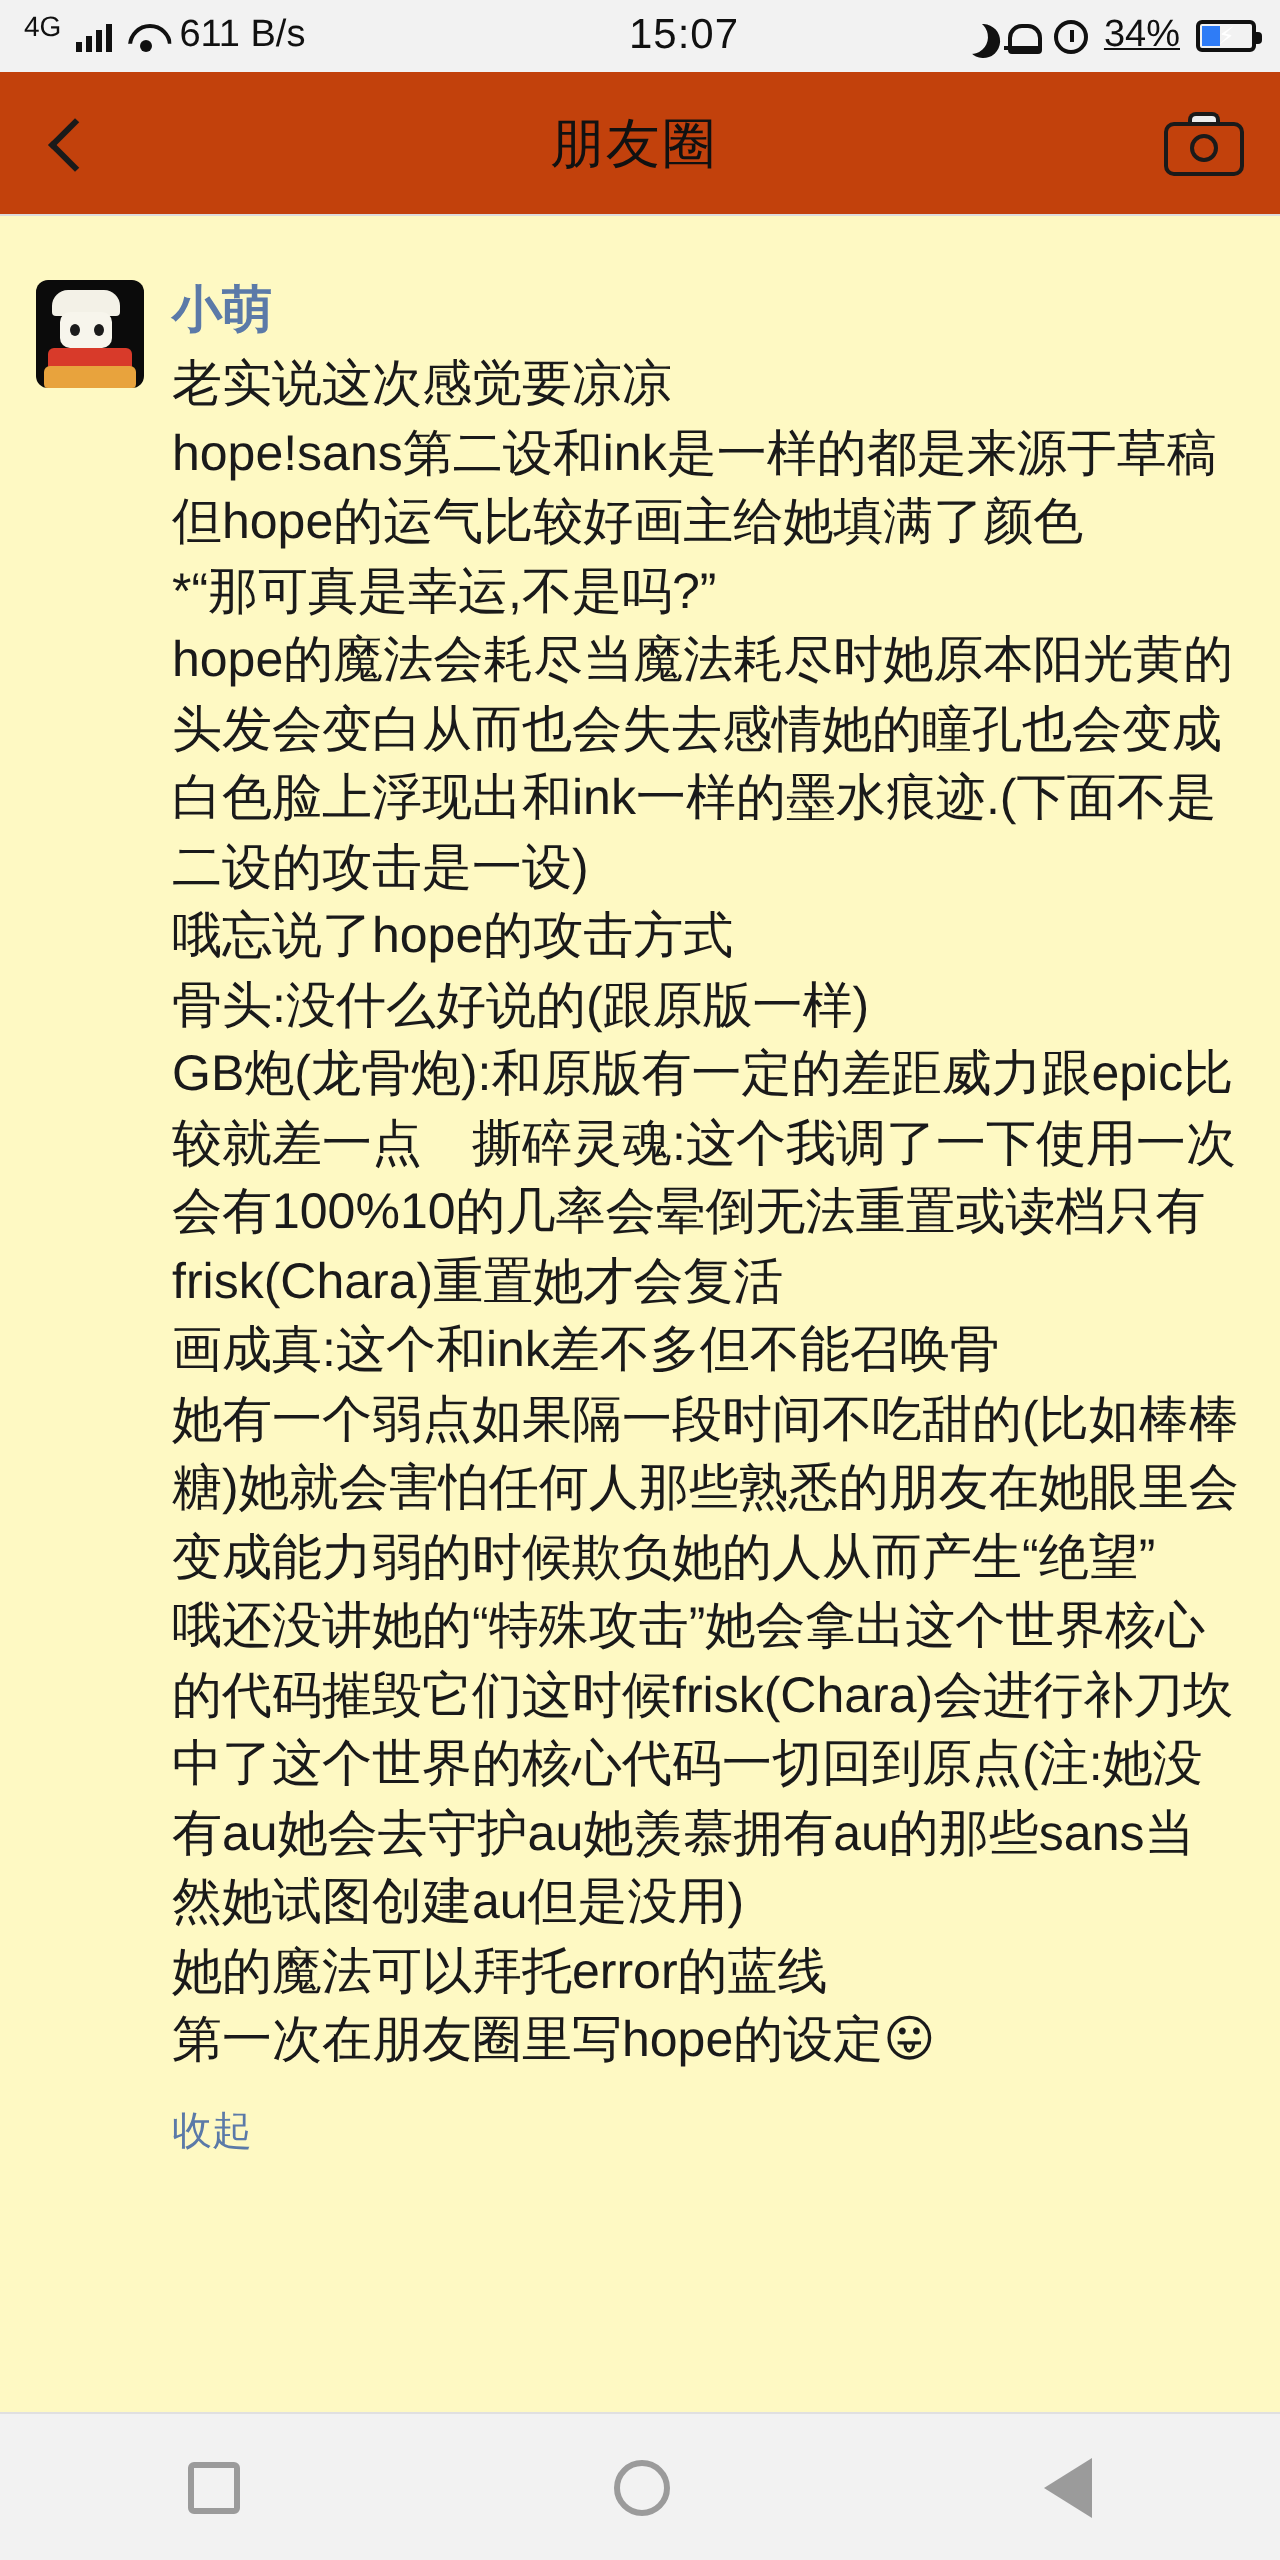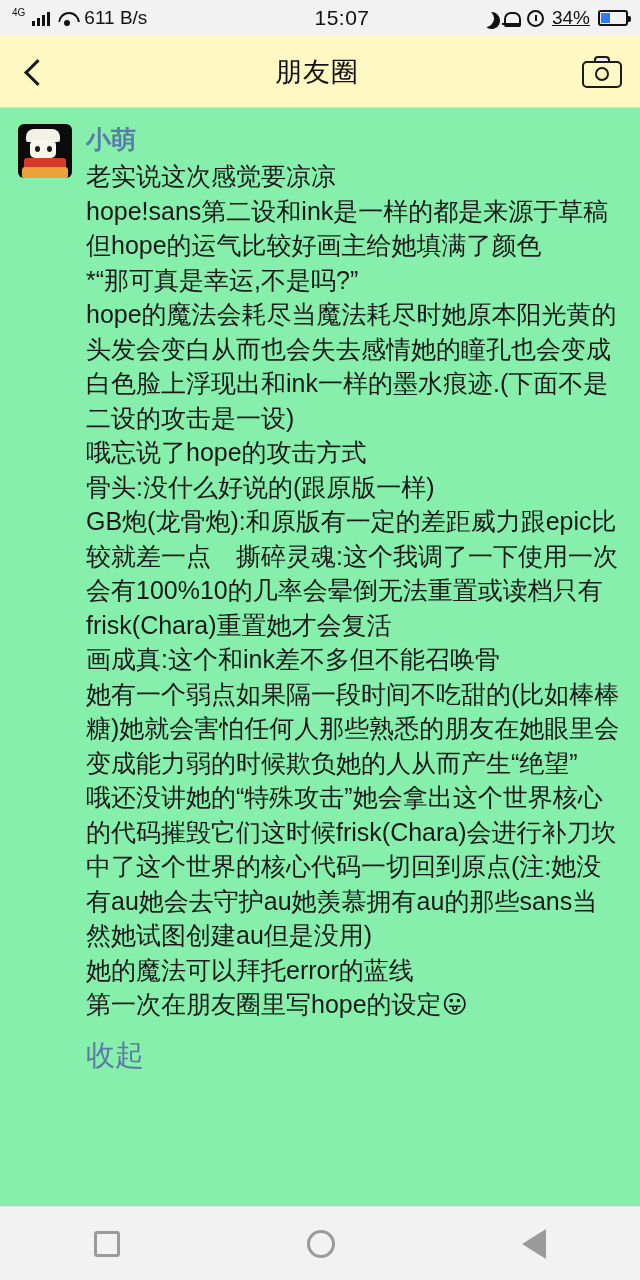--- a/index.html
+++ b/index.html
@@ -37,21 +37,21 @@
     position: absolute;
     left: 0; right: 0;
     text-align: center;
     font-size: 21px;
     color: #111;
     letter-spacing: 0.5px;
     pointer-events: none;
     padding-left: 44px;
   }
   .net-type {
-    font-size: 10px;
+    font-size: 14px;
     line-height: 10px;
     transform: translateY(-5px);
   }
   .signal {
     display: inline-block;
     width: 18px; height: 16px;
     position: relative;
   }
   .signal i {
     position: absolute;
@@ -156,21 +156,21 @@
     position: absolute;
     left: 9px; top: 0px;
     color: #fff;
     font-size: 12px;
     line-height: 12px;
   }
 
   
   .navbar {
     height: 72px;
-    background: #fef9c3;
+    background: #c2410c;
     display: flex;
     align-items: center;
     padding: 0 18px;
     flex: 0 0 auto;
     border-bottom: 1px solid #dcdcdc;
   }
   .back-arrow {
     width: 34px; height: 34px;
     position: relative;
     cursor: pointer;
@@ -216,22 +216,22 @@
     position: absolute;
     left: 13px; top: 11px;
     width: 14px; height: 14px;
     border: 2.5px solid #1a1a1a;
     border-radius: 50%;
   }
 
   
   .content {
     flex: 1 1 auto;
-    background: #86efac;
-    padding: 16px 18px 0 18px;
+    background: #fef9c3;
+    padding: 32px 18px 0 18px;
     overflow: hidden;
   }
   .post {
     display: flex;
     gap: 14px;
   }
   .avatar {
     width: 54px; height: 54px;
     border-radius: 6px;
     flex: 0 0 54px;
@@ -288,21 +288,21 @@
     color: #1a1a1a;
     font-size: 25px;
     line-height: 1.38;
     white-space: pre-wrap;
     word-break: break-word;
   }
   .emoji-inline { font-size: 25px; }
   .collapse {
     margin-top: 14px;
     color: #5b7aa8;
-    font-size: 29px;
+    font-size: 20px;
     display: inline-block;
   }
 
   
   .androidbar {
     height: 74px;
     background: #f2f2f2;
     border-top: 1px solid #e0e0e0;
     display: flex;
     align-items: center;

